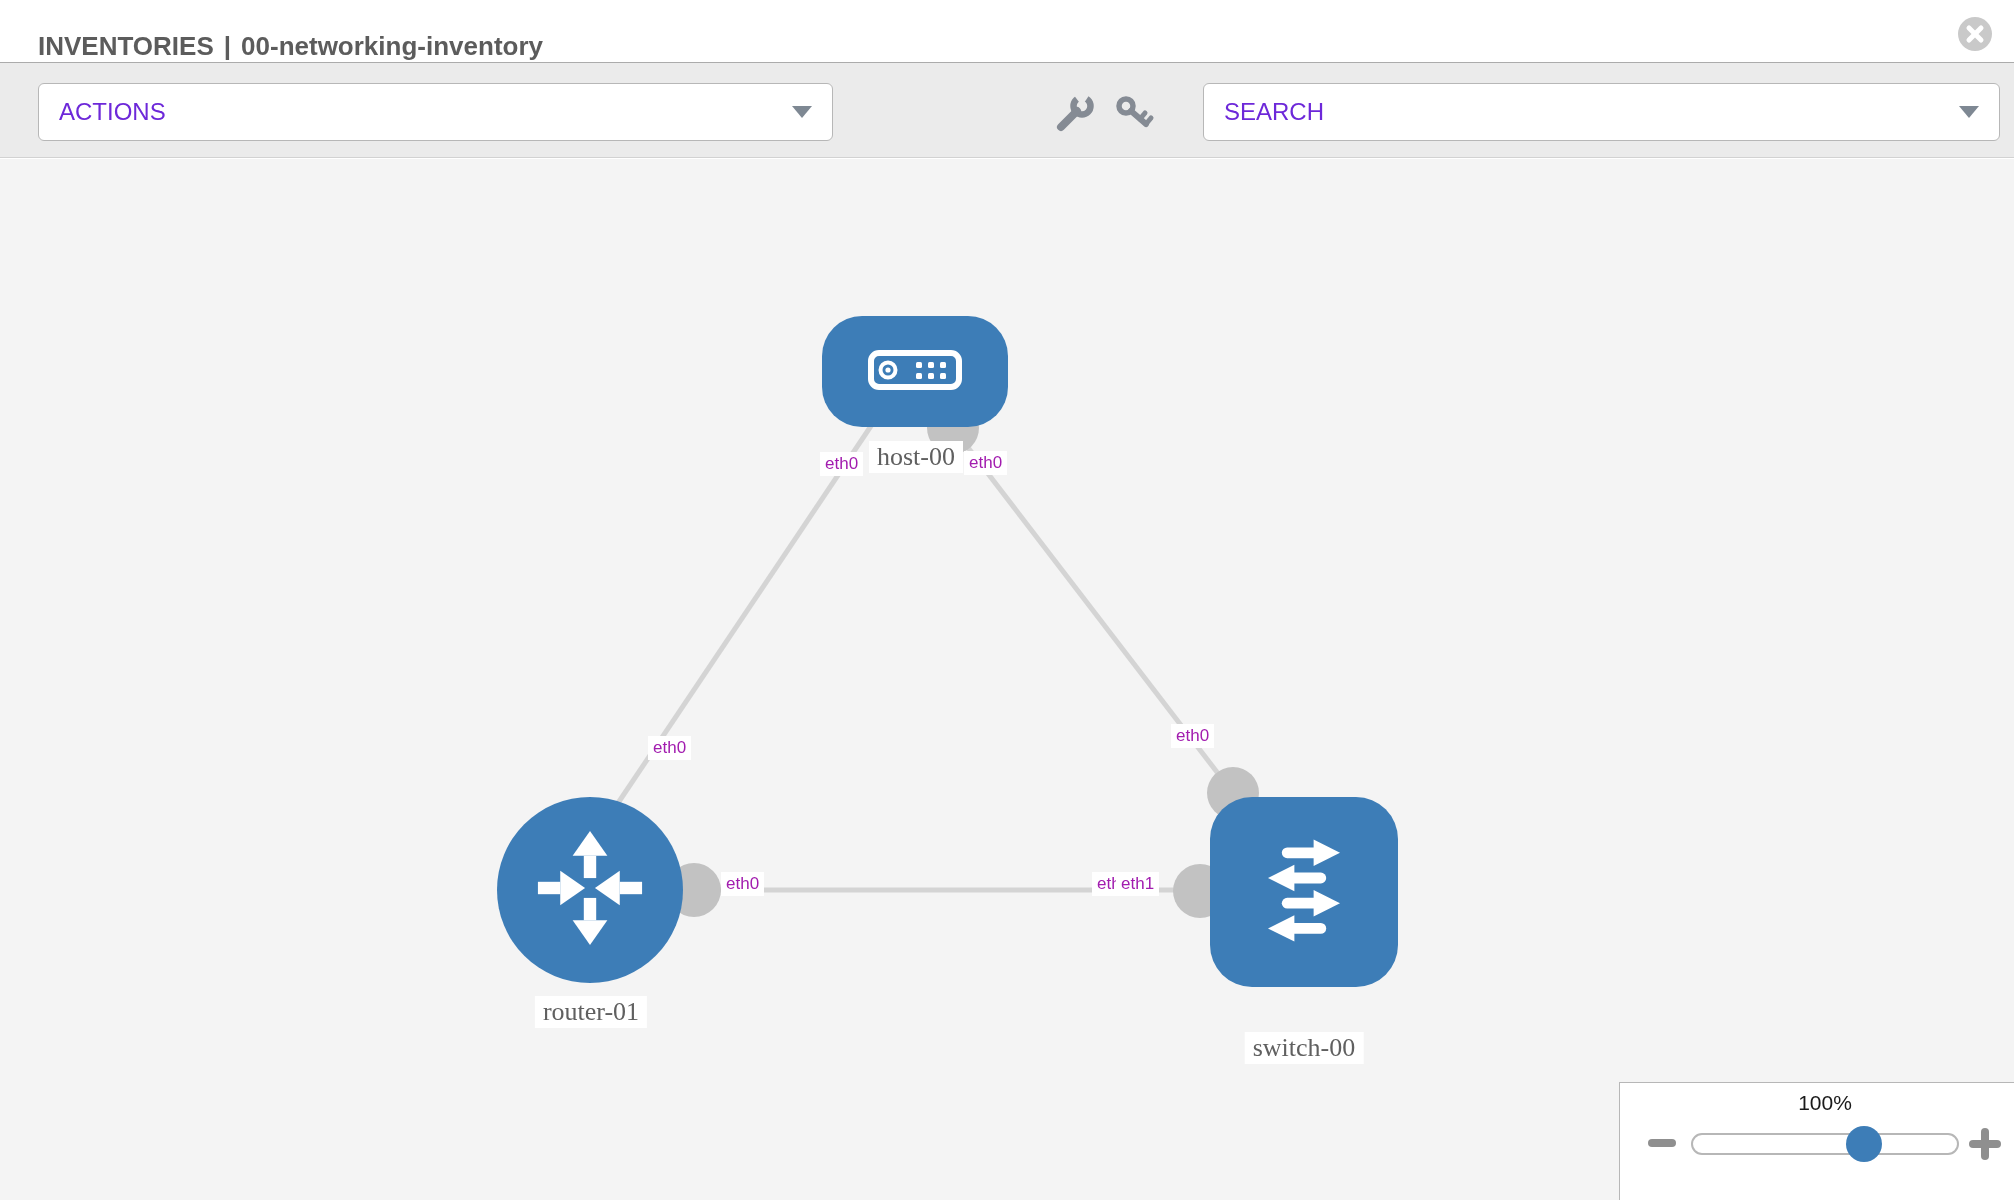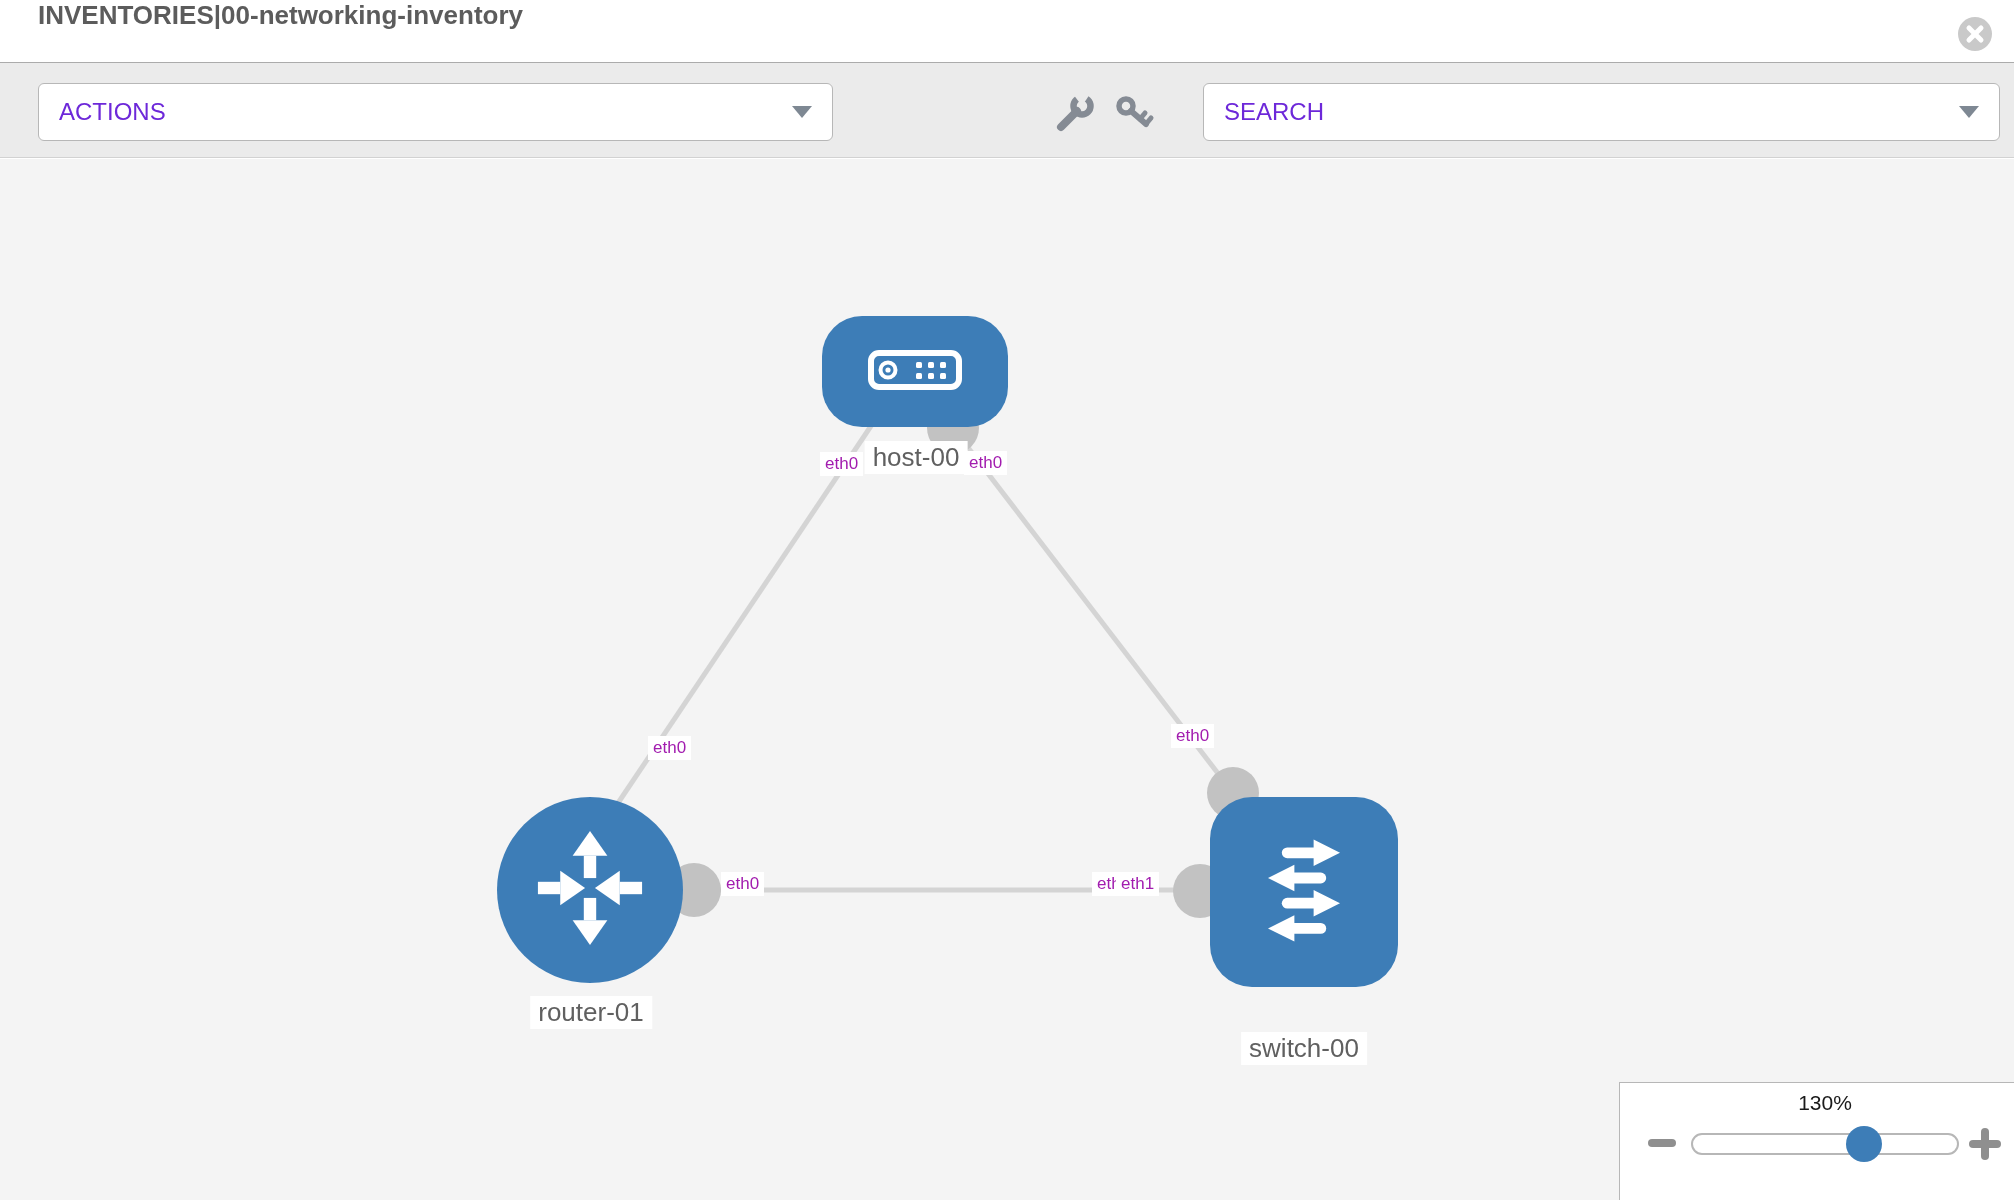--- a/index.html
+++ b/index.html
@@ -2,22 +2,22 @@
 <html><head>
 <meta charset="utf-8">
 <style>
   html,body { margin:0; padding:0; background:#fff; }
   #app {
     position:relative; width:2014px; height:1200px; overflow:hidden;
     font-family:"Liberation Sans", sans-serif; background:#fff;
   }
   
   .header { position:absolute; left:0; top:0; width:2014px; height:62px; background:#fff; }
-  .title { position:absolute; left:38px; top:0; height:62px; display:flex; align-items:flex-start;
-           font-size:26px; font-weight:bold; color:#5c5c5c; }
+  .title { position:absolute; left:38px; top:0; height:62px; display:flex; align-items:flex-end;
+           gap:10px; font-size:26px; font-weight:bold; color:#5c5c5c; }
   .close-btn { position:absolute; left:1958px; top:17px; width:34px; height:34px;
                border-radius:50%; background:#c9c9c9; cursor:pointer; }
   .close-btn svg { position:absolute; left:7px; top:7px; }
   
   .toolbar { position:absolute; left:0; top:62px; width:2014px; height:96px; background:#ebebeb;
              border-top:1px solid #ababab; border-bottom:1px solid #d2d2d2; box-sizing:border-box; }
   .fake-select { position:absolute; top:20px; height:58px; background:#fff; border:1px solid #b7b7b7;
                  border-radius:6px; box-sizing:border-box; display:flex; align-items:center;
                  padding:0 46px 0 20px; font-size:24px; color:#6d28d9; cursor:pointer; }
   .fake-select.actions { left:38px;  width:795px; }
@@ -29,21 +29,21 @@
   .tool-icon.wrench { left:1052px; }
   .tool-icon.key    { left:1112px; }
   
   .canvas { position:absolute; left:0; top:159px; width:2014px; height:1041px; background:#f4f4f4; }
   .links-layer { position:absolute; left:0; top:0; }
   .node { position:absolute; background:#3d7db7; display:flex; align-items:center; justify-content:center; cursor:pointer; }
   .node.host   { left:822px;  top:157px; width:186px; height:111px; border-radius:40px; }
   .node.router { left:497px;  top:638px; width:186px; height:186px; border-radius:50%; }
   .node.switch { left:1210px; top:638px; width:188px; height:190px; border-radius:42px; }
   .node-label { position:absolute; transform:translateX(-50%); background:#fff; color:#606060;
-                font-size:26px; padding:1px 8px; white-space:nowrap; }
+                font-size:26px; padding:1px 8px; white-space:nowrap;font-family:Liberation Serif, serif; }
   .if-label { position:absolute; background:#fff; color:#a21caf; font-size:17px;
               padding:2px 5px; white-space:nowrap; }
   
   .zoom-panel { position:absolute; left:1619px; top:1082px; width:395px; height:118px; background:#fff;
                 border-left:1px solid #b7b7b7; border-top:1px solid #b7b7b7; box-sizing:border-box; }
   .zoom-value { position:absolute; left:71px; top:8px; width:268px; text-align:center;
                 font-size:21px; color:#1a1a1a; }
   .zoom-track { position:absolute; left:71px; top:50px; width:268px; height:22px; background:#fff;
                 border:2px solid #b7b7b7; border-radius:12px; box-sizing:border-box; cursor:pointer; }
   .zoom-thumb { position:absolute; left:226px; top:43px; width:36px; height:36px; border-radius:50%;
@@ -175,21 +175,21 @@
     <div class="if-label" style="left:820px; top:293px;">eth0</div>
     <div class="if-label" style="left:648px; top:577px;">eth0</div>
     <div class="if-label" style="left:964px; top:292px;">eth0</div>
     <div class="if-label" style="left:1171px; top:565px;">eth0</div>
     <div class="if-label" style="left:721px; top:713px;">eth0</div>
     <div class="if-label" style="left:1092px; top:713px;">eth0</div>
     <div class="if-label" style="left:1116px; top:713px;">eth1</div>
   </div>
 
   <div class="zoom-panel">
-    <div class="zoom-value">130%</div>
+    <div class="zoom-value">100%</div>
     <div class="zoom-minus">
       <span>
         <svg width="30" height="30" viewBox="0 0 30 30">
           <line x1="4" y1="16" x2="24" y2="16" stroke="#8f8f8f" stroke-width="8" stroke-linecap="round"></line>
         </svg>
       </span>
     </div>
     <div class="zoom-track"></div>
     <div class="zoom-thumb"></div>
     <div class="zoom-plus">

